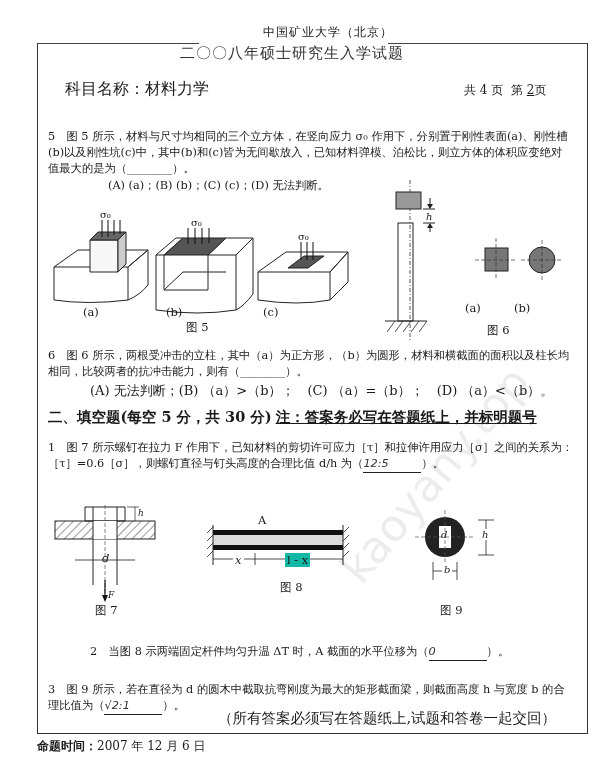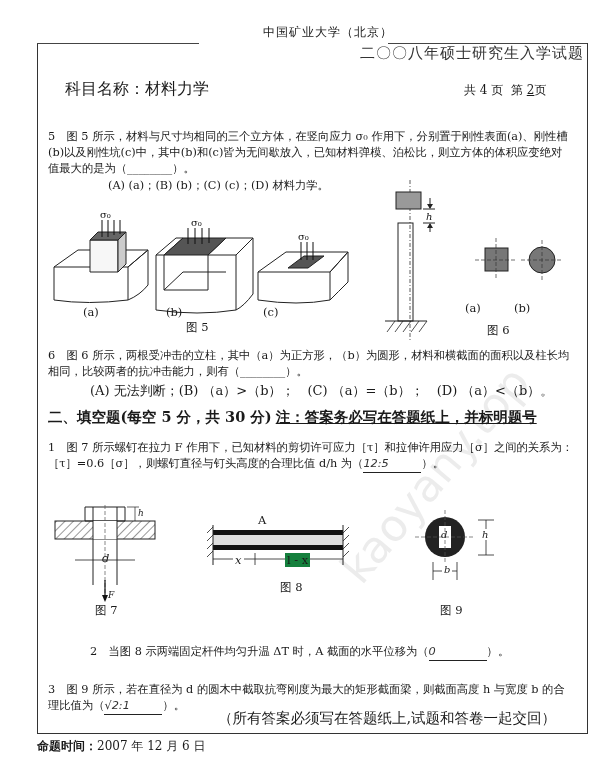--- a/index.html
+++ b/index.html
@@ -8,21 +8,21 @@
     font-family: "DejaVu Serif", "Liberation Serif", serif; color: #1a1a1a;
   }
   .abs { position: absolute; }
   .frame {
     position: absolute; left: 37px; top: 43px; width: 549px; height: 690px;
     border: 1px solid #333; border-top: none;
   }
   .frame-top-left { position: absolute; left: 37px; top: 43px; width: 162px; height: 0; border-top: 1px solid #444; }
   .frame-top-right { position: absolute; left: 388px; top: 43px; width: 199px; height: 0; border-top: 1px solid #444; }
   .uni { left: 0; width: 608px; top: 24px; text-align: center; font-size: 12px; letter-spacing: 1px; padding-left: 24px; }
-  .exam-title { left: 0; width: 584px; top: 44px; text-align: right; font-size: 15px; letter-spacing: 1px; color:#333; }
+  .exam-title { left: 0; width: 584px; top: 44px; text-align: center; font-size: 15px; letter-spacing: 1px; color:#333; }
   .subject { left: 65px; top: 79px; font-size: 16px; }
   .pages { left: 464px; top: 82px; font-size: 12px; }
   .pages u { text-decoration: underline; }
   .q { font-size: 11.3px; line-height: 16px; }
   .q5 { left: 48px; top: 129px; width: 525px; }
   .opts5 { left: 108px; top: 178px; font-size: 11.3px; }
   .q6 { left: 48px; top: 348px; width: 525px; }
   .opts6 { left: 90px; top: 382px; font-size: 13px; text-align: center; }
   .sec2 { left: 48px; top: 408px; font-size: 14.5px; font-weight: bold; }
   .sec2 .note { text-decoration: underline; margin-left: 4px; }
@@ -48,21 +48,21 @@
 
 <div class="abs uni">中国矿业大学（北京）</div>
 <div class="abs exam-title">二〇〇八年硕士研究生入学试题</div>
 <div class="abs subject">科目名称：材料力学</div>
 <div class="abs pages">
   <span>共 4 页</span>&nbsp;
   <span>第</span>&nbsp;<u>2</u><span>页</span>
 </div>
 
 <div class="abs q q5">5　图 5 所示，材料与尺寸均相同的三个立方体，在竖向应力 σ₀ 作用下，分别置于刚性表面(a)、刚性槽(b)以及刚性坑(c)中，其中(b)和(c)皆为无间歇放入，已知材料弹模、泊松比，则立方体的体积应变绝对值最大的是为（________）。</div>
-<div class="abs opts5">(A) (a)；(B) (b)；(C) (c)；(D) 材料力学。</div>
+<div class="abs opts5">(A) (a)；(B) (b)；(C) (c)；(D) 无法判断。</div>
 
 <svg style="left:48px; top:210px;" width="300" height="110" viewBox="0 0 300 110">
 
   <g stroke="#222" fill="none" stroke-width="1">
     <path d="M6 57 L30 40 L100 40 L80 57 Z" fill="#fff"></path>
     <path d="M6 57 L6 90 Q40 95 80 90 L80 57"></path>
     <path d="M80 57 L100 40 L100 75 Q92 85 80 90"></path>
     <path d="M42 30 L70 30 L70 62 L42 62 Z" fill="#f7f7f7"></path>
     <path d="M42 30 L50 22 L78 22 L70 30 Z" fill="#666"></path>
     <path d="M70 30 L78 22 L78 54 L70 62 Z" fill="#ccc"></path>
@@ -189,21 +189,21 @@
       <line x1="138" y1="16" x2="144" y2="10"></line>
       <line x1="138" y1="24" x2="144" y2="18"></line>
       <line x1="138" y1="32" x2="144" y2="26"></line>
   </g>
   <line x1="8" y1="34" x2="50" y2="34" stroke="#222" stroke-width="0.8"></line>
   <line x1="50" y1="28" x2="50" y2="40" stroke="#222" stroke-width="0.8"></line>
   <line x1="50" y1="34" x2="138" y2="34" stroke="#222" stroke-width="0.8"></line>
 </svg>
 <div class="abs cap" style="left:258px; top:513px;">A</div>
 <div class="abs cap" style="left:233px; top:553px; font-style:italic; background:#fff; padding:0 2px;">x</div>
-<div class="abs cap" style="left:285px; top:553px; background:#15803d; padding:0 2px;">l - x</div>
+<div class="abs cap" style="left:285px; top:553px; background:#14b8a6; padding:0 2px;">l - x</div>
 <div class="abs cap" style="left:280px; top:580px;">图 8</div>
 
 <svg style="left:410px; top:505px;" width="90" height="80" viewBox="0 0 90 80">
   <circle cx="35" cy="32" r="20" fill="#222"></circle>
   <rect x="29" y="21" width="12" height="22" fill="#fff"></rect>
   <line x1="35" y1="5" x2="35" y2="60" stroke="#555" stroke-dasharray="4,2" stroke-width="0.7"></line>
   <line x1="5" y1="32" x2="65" y2="32" stroke="#555" stroke-dasharray="4,2" stroke-width="0.7"></line>
   <line x1="68" y1="15" x2="84" y2="15" stroke="#222" stroke-width="0.8"></line>
   <line x1="68" y1="50" x2="84" y2="50" stroke="#222" stroke-width="0.8"></line>
   <line x1="76" y1="15" x2="76" y2="50" stroke="#222" stroke-width="0.8"></line>

